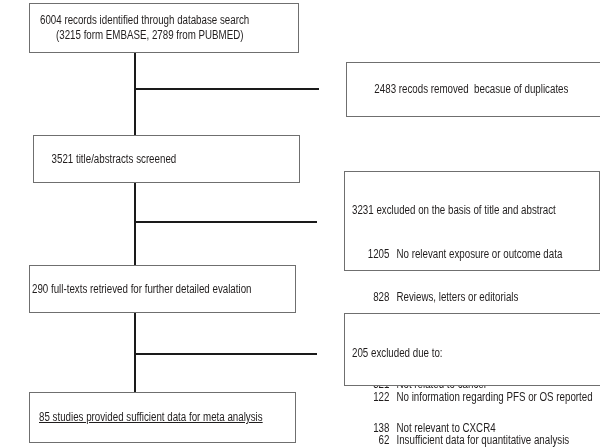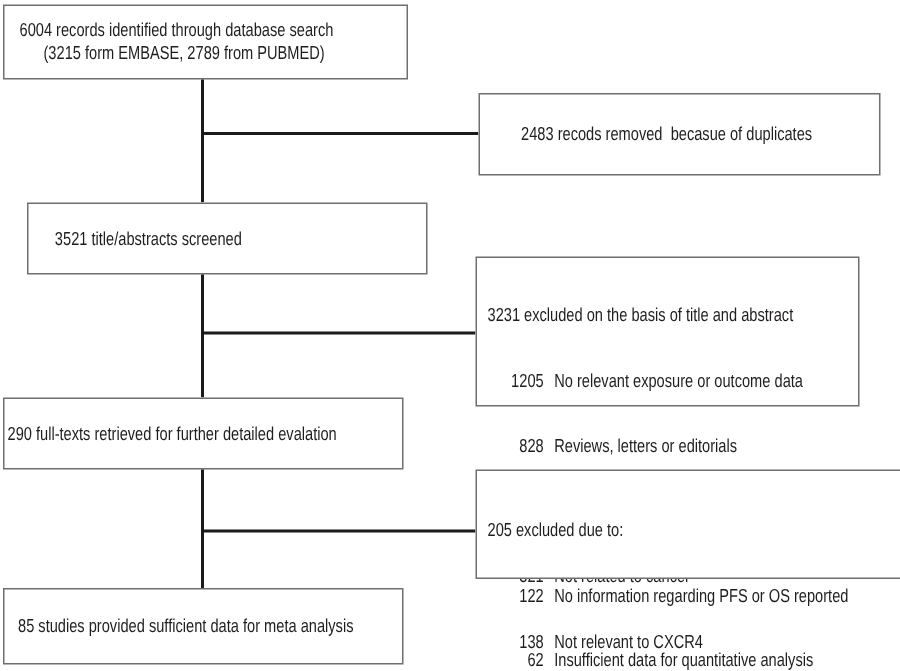--- a/index.html
+++ b/index.html
@@ -17,20 +17,21 @@
     background: var(--background);
     font-family: "Liberation Sans", "DejaVu Sans", sans-serif;
     font-size: 12.5px;
     color: var(--text);
     overflow: hidden;
   }
   .box {
     position: absolute;
     background: var(--background);
     border: 1.5px solid var(--border);
+    margin-left: 27px;
   }
   .connector { position: absolute; background: var(--line); }
   
   .cx {
     display: inline-block;
     white-space: pre;
     transform: scaleX(0.78);
     transform-origin: 0 50%;
     line-height: 15px;
   }
@@ -41,25 +42,25 @@
     transform: scaleX(0.78);
     transform-origin: 50% 50%;
     line-height: 15px;
   }
   .v-center { display: flex; flex-direction: column; justify-content: center; }
   .h-center { display: flex; align-items: center; justify-content: flex-start; }
 
   
   .b1 { left: 2px;   top: 3px;   width: 270px; height: 50px; padding-left: 10px; }
   .b2 { left: 319px; top: 62px;  width: 268px; height: 55px; }
-  .b3 { left: 18px;   top: 135px; width: 267px; height: 48px; }
+  .b3 { left: 6px;   top: 135px; width: 267px; height: 48px; }
   .b4 { left: 317px; top: 171px; width: 256px; height: 100px; padding: 3px 0 0 7px; }
   .b5 { left: 2px;   top: 265px; width: 267px; height: 48px; padding-left: 2px; }
   .b6 { left: 317px; top: 313px; width: 325px; height: 73px;  padding: 4px 0 0 7px; }
-  .b7 { left: 2px;   top: 392px; width: 267px; height: 51px; padding-left: 9px; }
+  .b7 { left: 2px;   top: 392px; width: 267px; height: 51px; padding-left: 9px; text-decoration: underline; }
 
   .b1 .indent { margin-left: 16px; }
 
   .cond {
     transform: scaleX(0.78);
     transform-origin: 0 0;
     white-space: pre;
   }
   .cond .hdr { line-height: 15.5px; white-space: pre; }
   .row {

